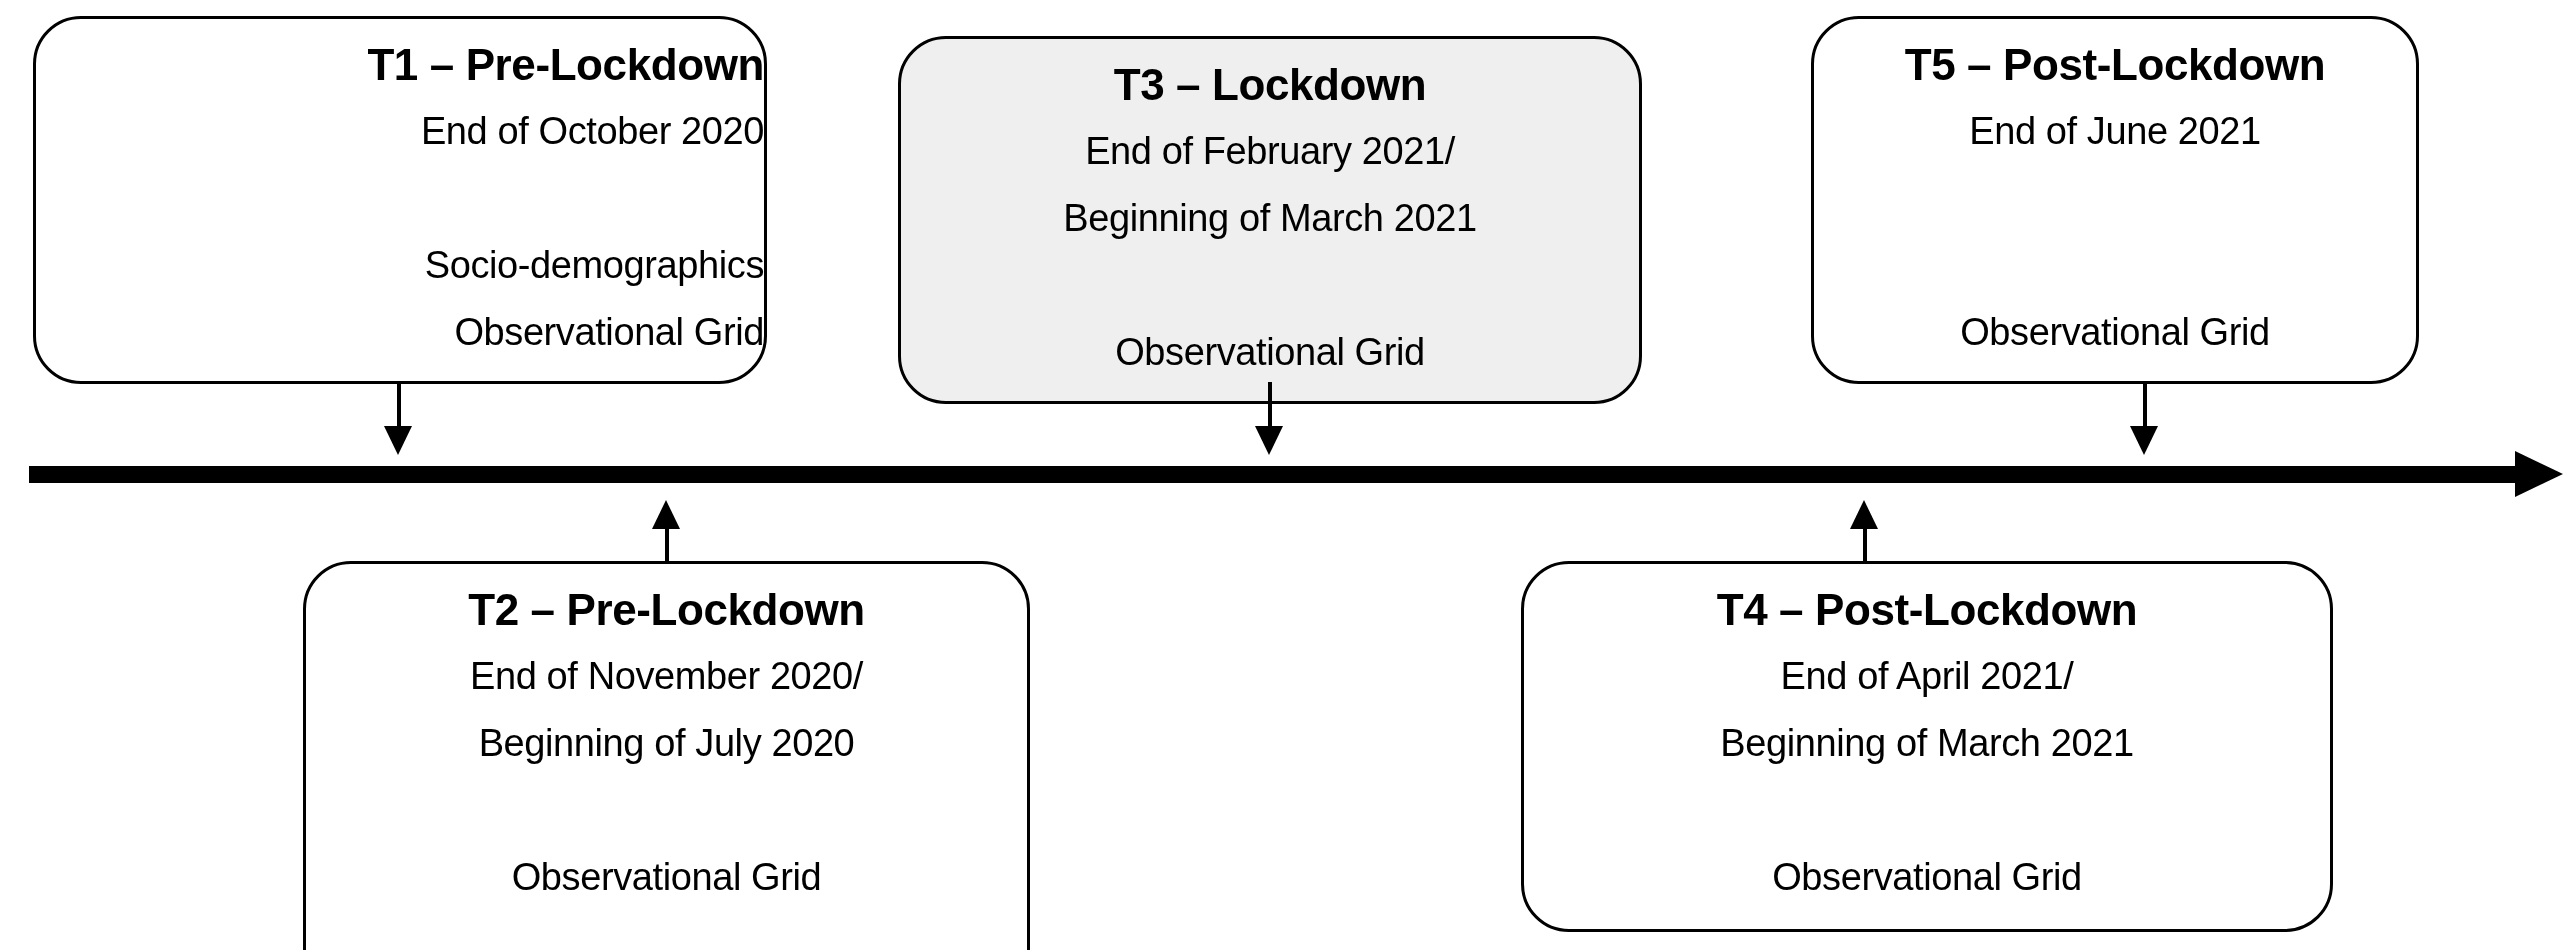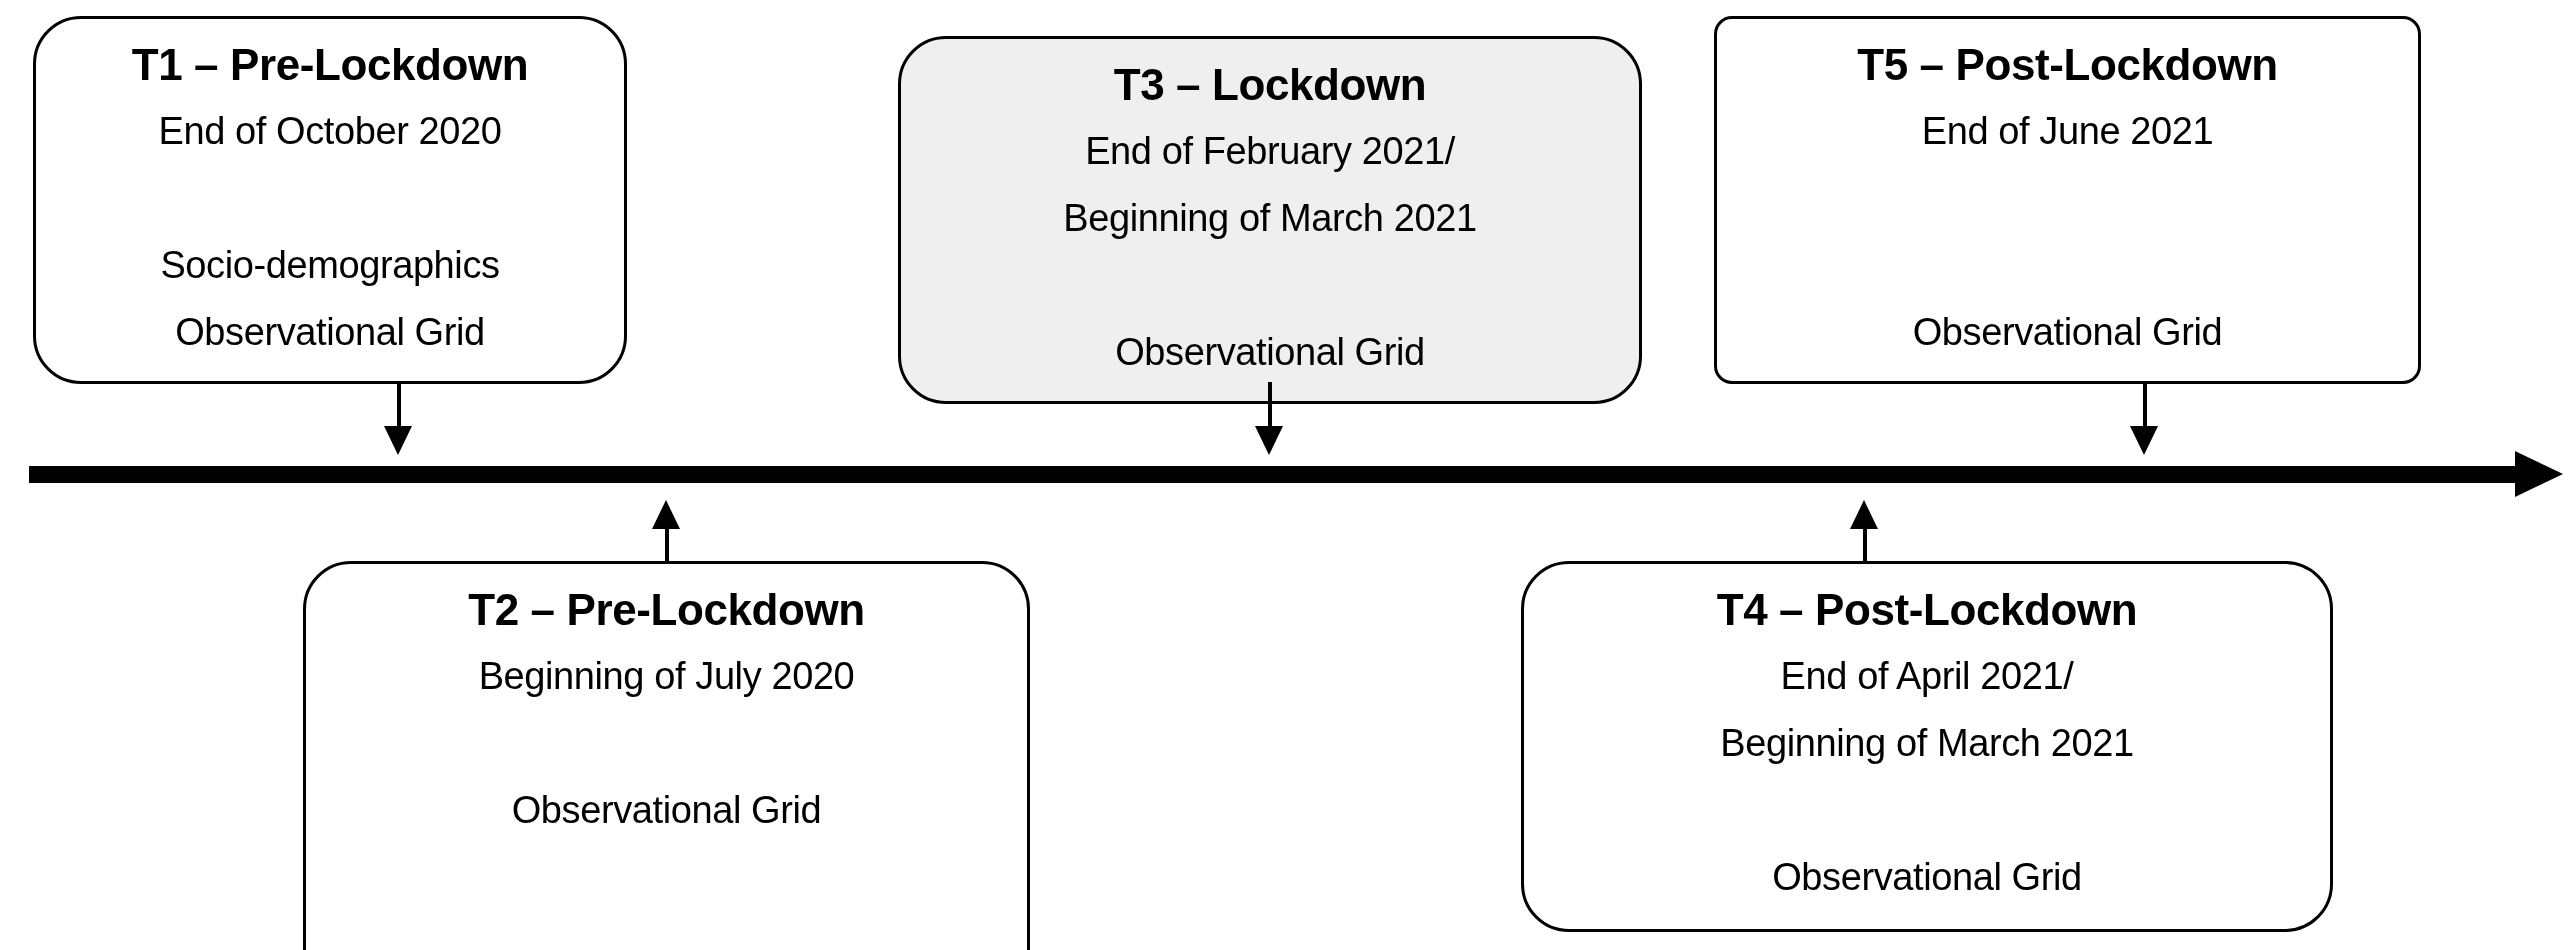--- a/index.html
+++ b/index.html
@@ -50,46 +50,47 @@
   }
 </style>
 </head>
 <body>
 
 <div id="canvas">
 
   <div class="tl-bar"></div>
   <div class="tl-head"></div>
 
-  <div class="box" style="left:33px;top:15.5px;width:594px;height:368px;">
+  <div class="box" style="left:33px;top:15.5px;width:734px;height:368px;text-align:right;">
     <div class="line title">T1 – Pre-Lockdown</div>
     <div class="line">End of October 2020</div>
     <div class="line"></div>
     <div class="line">Socio-demographics</div>
     <div class="line">Observational Grid</div>
   </div>
 
   <div class="box gray" style="left:898px;top:15.5px;width:744px;height:368px;margin-top:20px;">
     <div class="line title">T3 – Lockdown</div>
     <div class="line">End of February 2021/</div>
     <div class="line">Beginning of March 2021</div>
     <div class="line"></div>
     <div class="line">Observational Grid</div>
   </div>
 
-  <div class="box" style="left:1714px;top:15.5px;width:707px;height:368px;border-radius:18px;">
+  <div class="box" style="left:1811px;top:15.5px;width:608px;height:368px;">
     <div class="line title">T5 – Post-Lockdown</div>
     <div class="line">End of June 2021</div>
     <div class="line"></div>
     <div class="line"></div>
     <div class="line">Observational Grid</div>
   </div>
 
   <div class="box" style="left:303px;top:561px;width:727px;height:482px;">
     <div class="line title">T2 – Pre-Lockdown</div>
+    <div class="line">End of November 2020/</div>
     <div class="line">Beginning of July 2020</div>
     <div class="line"></div>
     <div class="line">Observational Grid</div>
   </div>
 
   <div class="box" style="left:1521px;top:561px;width:812px;height:371px;">
     <div class="line title">T4 – Post-Lockdown</div>
     <div class="line">End of April 2021/</div>
     <div class="line">Beginning of March 2021</div>
     <div class="line"></div>

